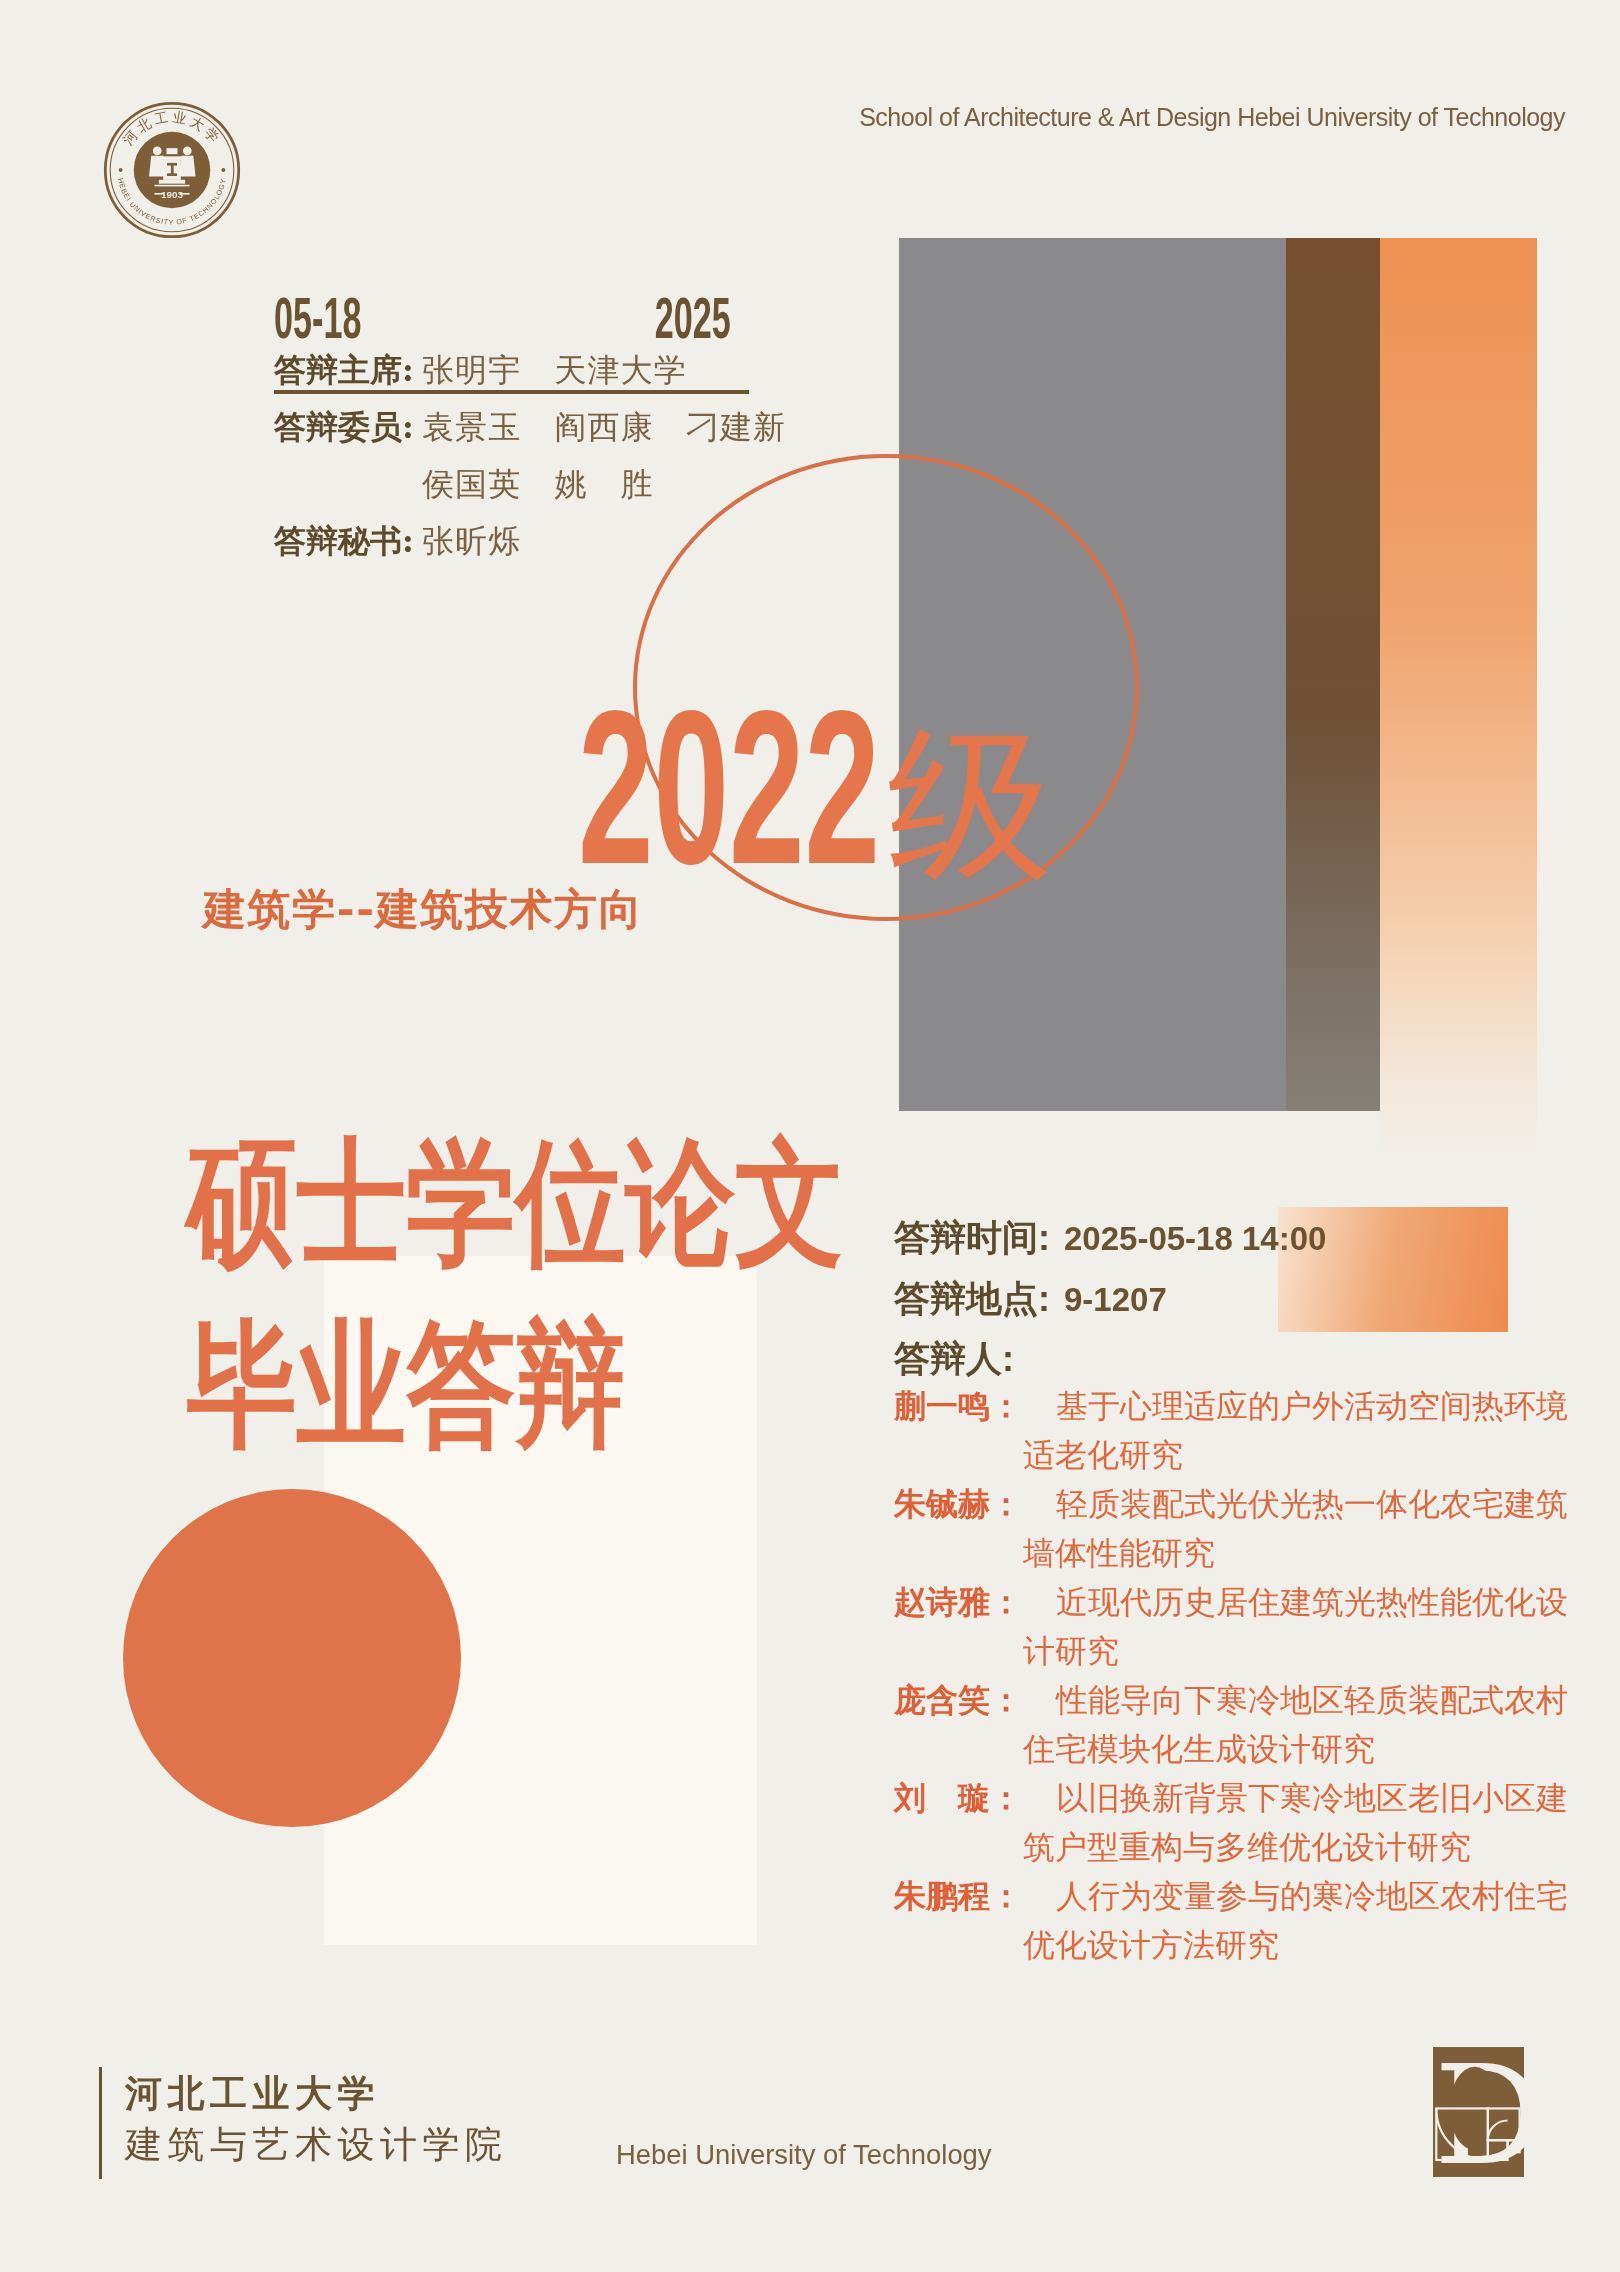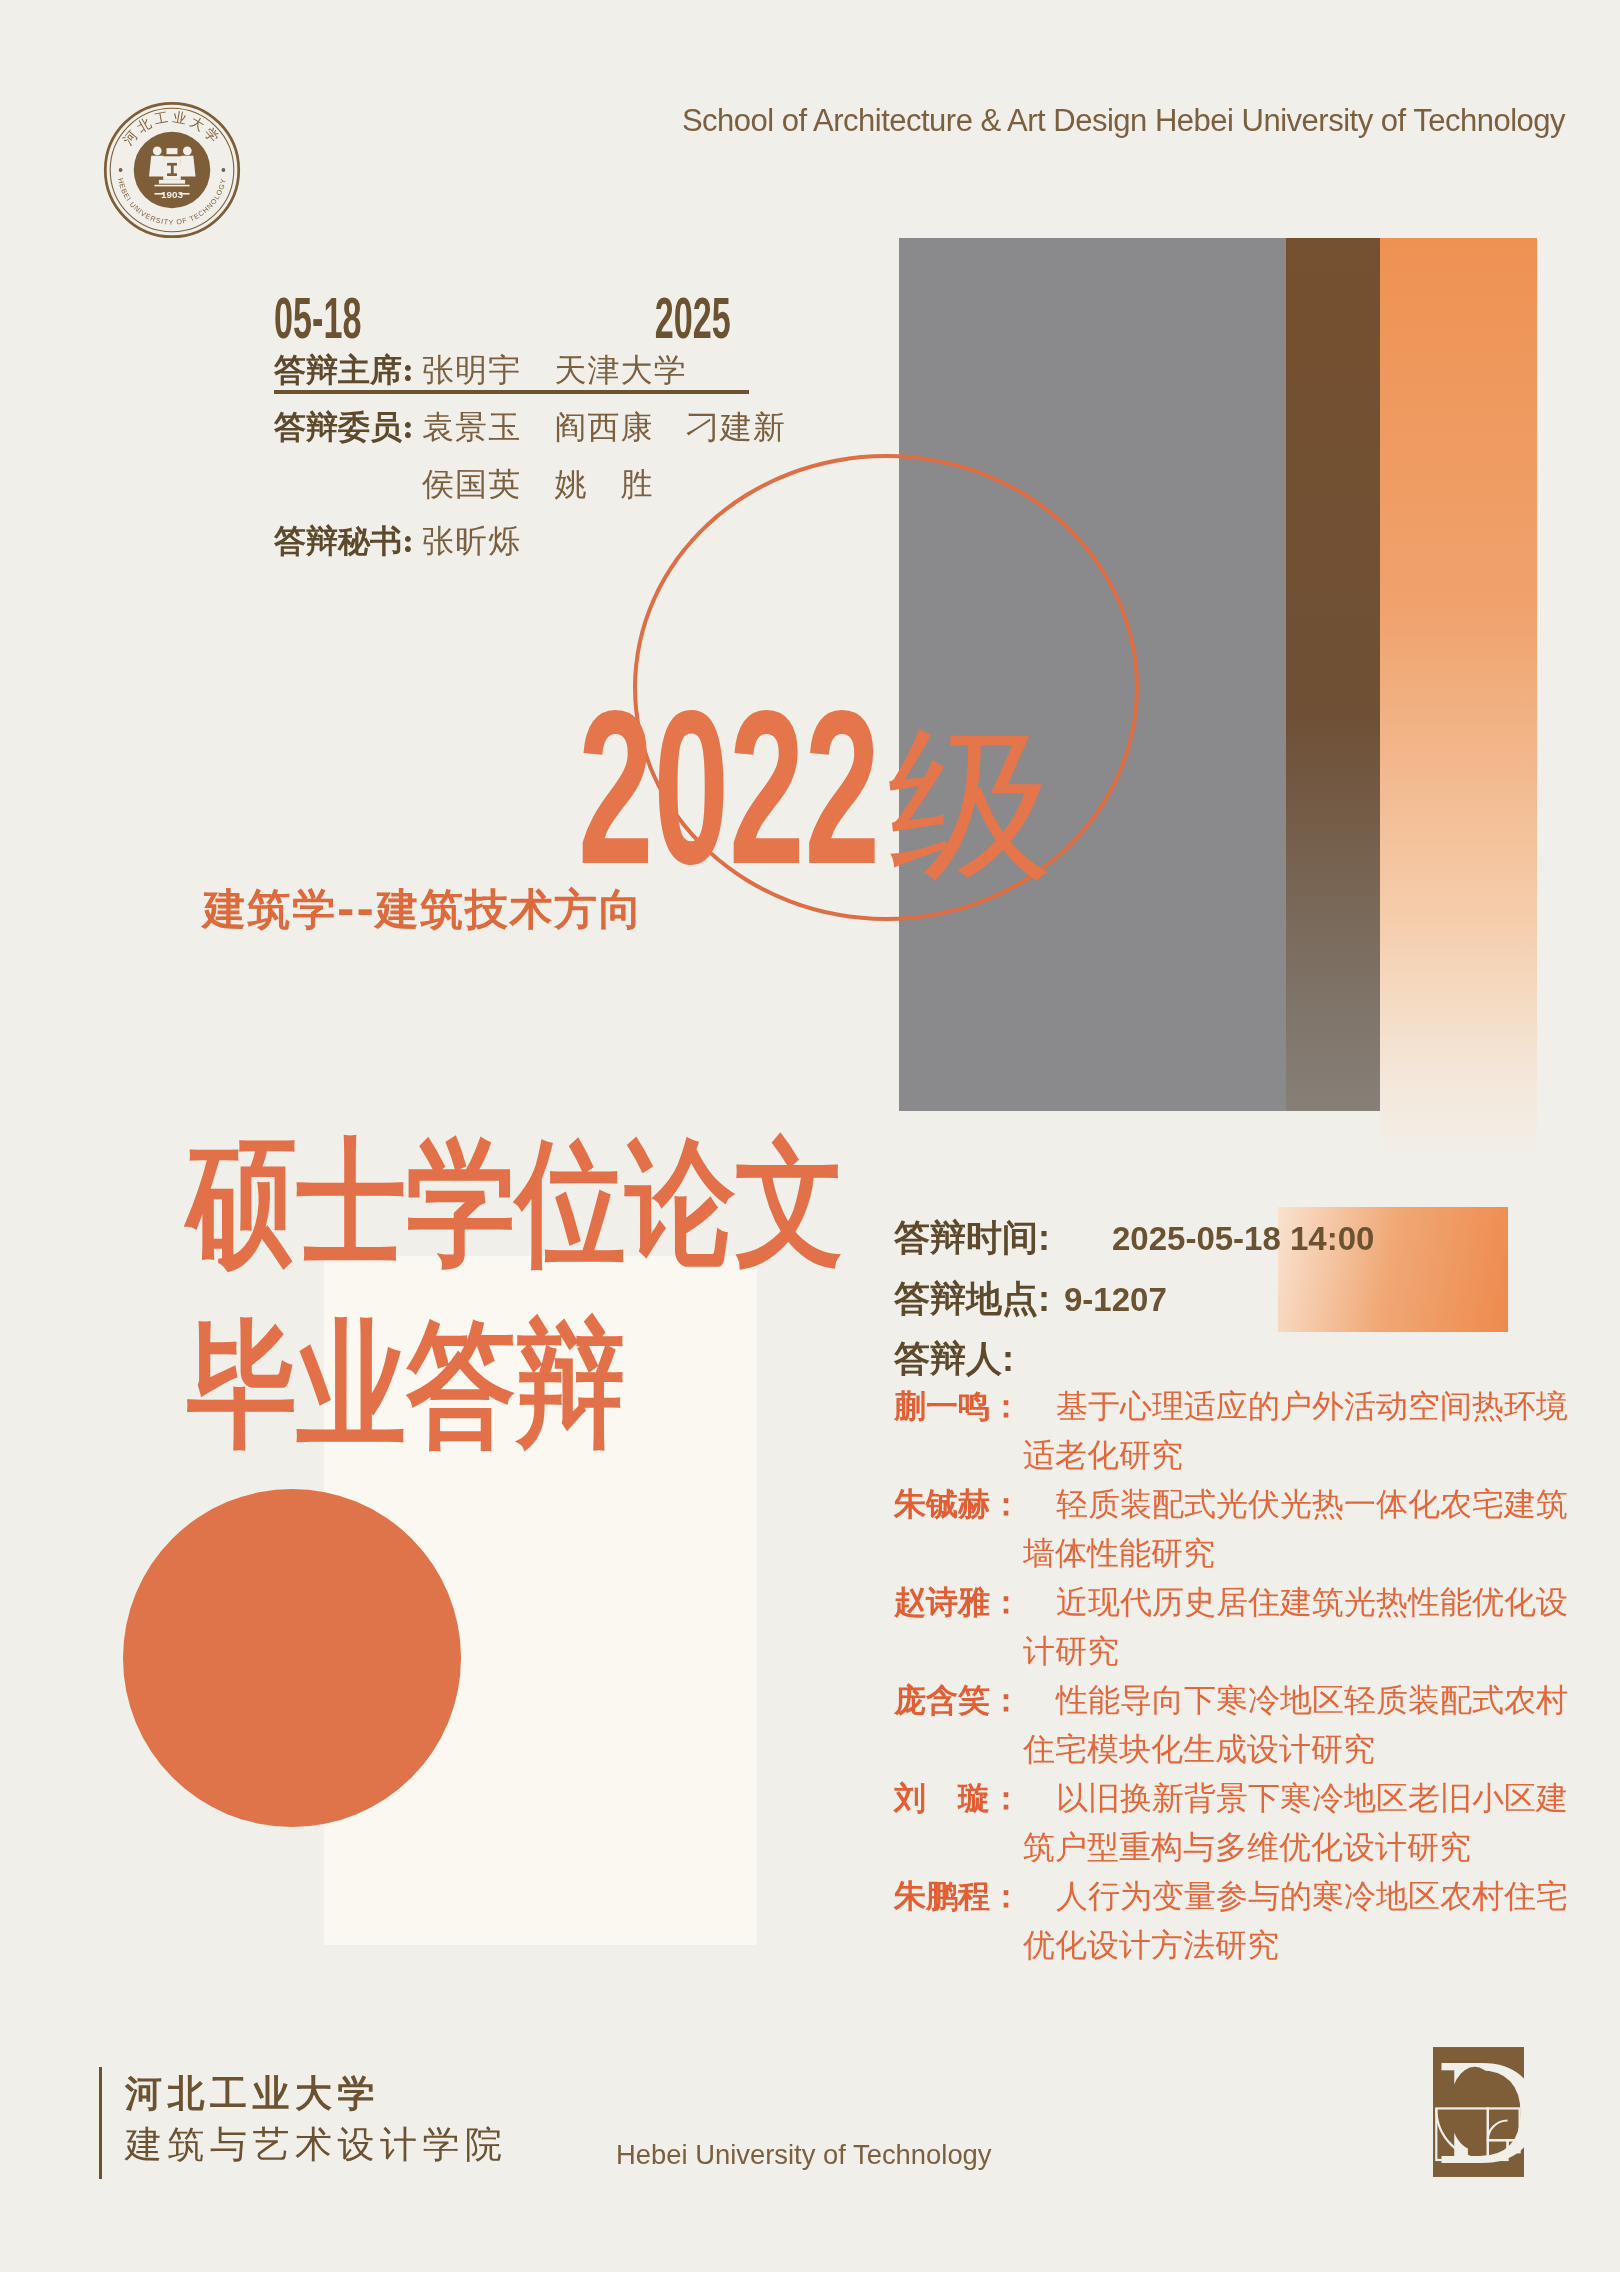--- a/index.html
+++ b/index.html
@@ -15,21 +15,21 @@
   .stripe-orange{left:1380px;top:238px;width:157px;height:920px;z-index:1;
       background:linear-gradient(180deg,#ee9254 0%,#f0a26c 40%,#f5cfae 75%,#f3e8db 92%,#f2efe9 100%);}
   .ring{left:633px;top:454px;width:506px;height:467px;border:4.4px solid #dc6f45;border-radius:50%;
       box-sizing:border-box;z-index:2;}
   .dot-circle{left:123px;top:1489px;width:338px;height:338px;background:#df734a;border-radius:50%;z-index:1;}
   .grade-square{left:1278px;top:1207px;width:230px;height:125px;z-index:1;
       background:linear-gradient(100deg,#f9e2d0 0%,#f0a875 48%,#ee8a4e 100%);}
 
   
   .seal{left:102px;top:100px;width:140px;height:140px;z-index:3;}
-  .school-en{top:103px;right:55px;font-family:"Liberation Sans",sans-serif;font-size:31px;
+  .school-en{top:103px;right:55px;font-family:"Liberation Sans",sans-serif;font-size:25px;
       letter-spacing:-0.5px;color:#7b6040;z-index:3;}
 
   
   .date-day{left:274px;top:290px;font-family:"Liberation Sans",sans-serif;font-weight:bold;
       font-size:57px;line-height:57px;color:#6b5332;transform:scaleX(0.6);transform-origin:left center;z-index:3;}
   .date-year{top:290px;right:889px;font-family:"Liberation Sans",sans-serif;font-weight:bold;
       font-size:57px;line-height:57px;color:#6b5332;transform:scaleX(0.6);transform-origin:right center;z-index:3;}
   .date-rule{left:274px;top:390px;width:475px;height:3.8px;background:#6b5332;z-index:3;}
 
   
@@ -47,21 +47,21 @@
   .program{left:203px;top:888px;font-size:43px;line-height:43px;font-weight:600;color:#dc6a3c;
       letter-spacing:1.6px;z-index:3;text-align:right;}
   .main-title{left:187px;top:1111px;z-index:3;color:#e2714a;font-weight:600;font-size:137px;line-height:182px;}
   .main-title .tline{display:block;transform:scaleX(0.8);transform-origin:left center;white-space:nowrap;}
 
   
   .info-row{left:894px;width:658px;display:flex;align-items:baseline;z-index:3;}
   .info-lbl{font-family:"Liberation Sans",sans-serif;font-weight:bold;font-size:36px;line-height:37px;
       color:#5d4a2c;width:170px;flex:none;}
   .info-val{font-family:"Liberation Sans",sans-serif;font-weight:bold;font-size:33px;color:#6b5332;}
-  .r1{top:1219px;gap:48px;} .r2{top:1280px;} .r3{top:1340px;}
+  .r1{top:1219px;} .r2{top:1280px;} .r3{top:1340px;}
 
   
   .defenders{left:894px;top:1382px;width:653px;z-index:3;font-size:32px;line-height:49px;color:#e2683c;}
   .defenders .dline{display:flex;white-space:nowrap;gap:33px;}
   .defenders .dname{width:129px;flex:none;font-weight:700;color:#e05f35;}
   .defenders .dcont{padding-left:129px;}
 
   
   .foot-line{left:99px;top:2067px;width:3.3px;height:112px;background:#6b5332;z-index:3;}
   .foot-cn1{left:125px;top:2075px;font-family:"Liberation Sans",sans-serif;font-weight:bold;

